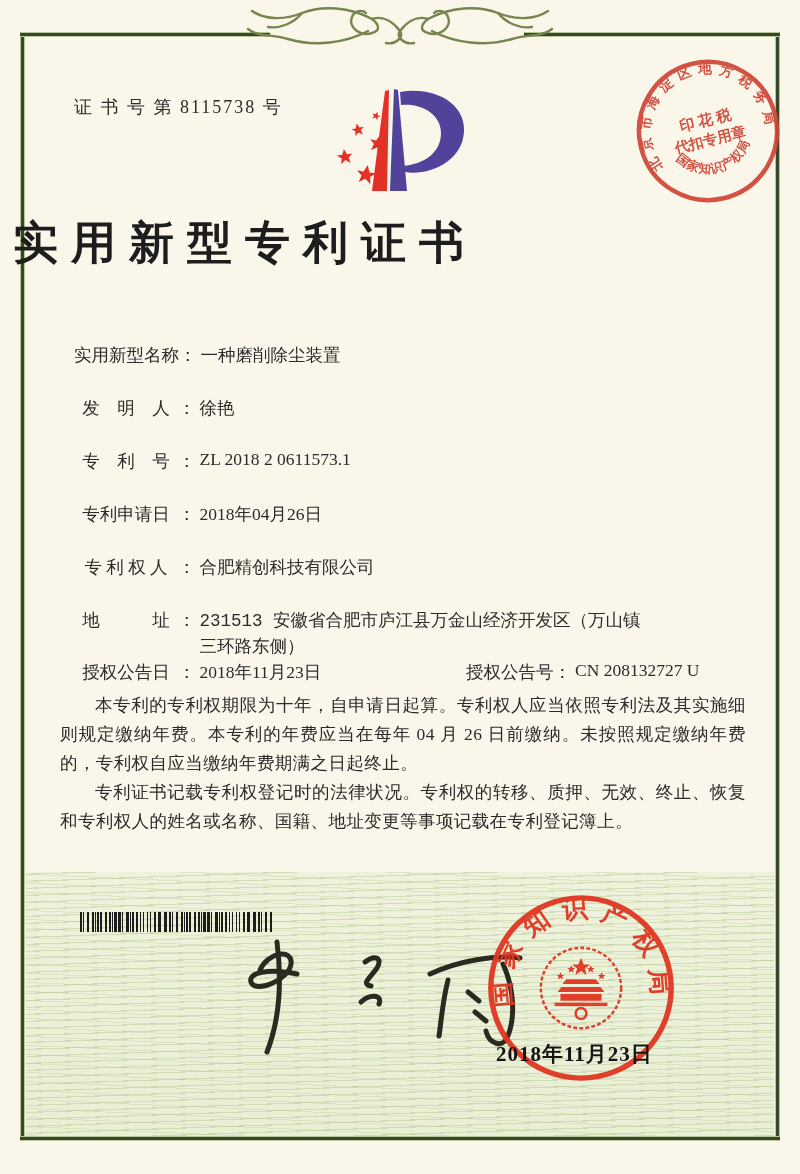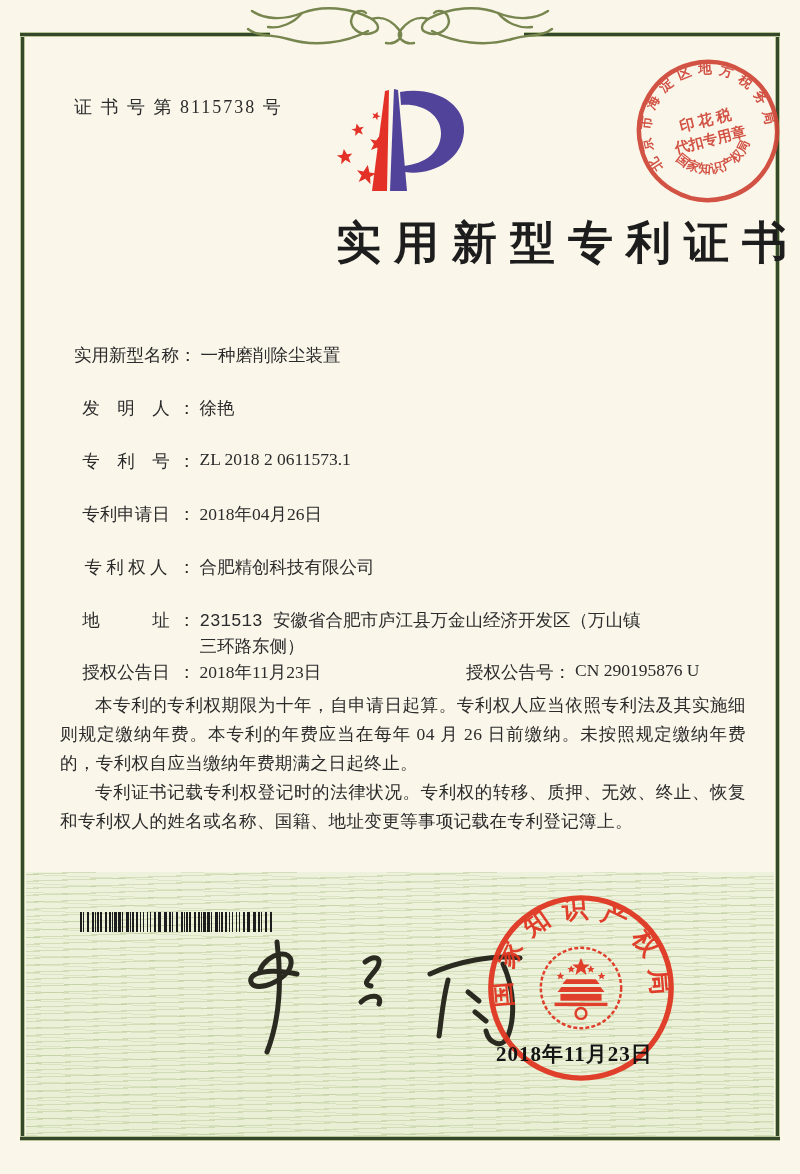--- a/index.html
+++ b/index.html
@@ -18,21 +18,21 @@
   .fl.left{left:20px;top:32px;height:1109px;}
   .fl.right{left:775px;top:32px;height:1109px;}
   .fl.topL{left:20px;top:32px;width:250px;}
   .fl.topR{left:524px;top:32px;width:256px;}
   .fl.bottom{left:20px;top:1136px;width:760px;}
   .ornament{position:absolute;left:238px;top:1px;width:324px;height:60px;z-index:2;}
   .certno{position:absolute;left:74px;top:95px;font-size:18px;letter-spacing:2px;z-index:2;}
   .stamp-small{position:absolute;left:632px;top:55px;width:152px;height:152px;z-index:3;
                transform:rotate(-14deg);opacity:.92;}
   .logo{position:absolute;left:323px;top:78px;width:162px;height:126px;z-index:2;}
-  .title{position:absolute;left:0;right:0;top:213px;margin:0;text-align:right;z-index:2;
+  .title{position:absolute;left:0;right:0;top:213px;margin:0;text-align:left;z-index:2;
          font-size:45px;font-weight:700;letter-spacing:13px;text-indent:13px;color:#1d1d1d;}
   .fields{position:absolute;left:74px;top:0;right:40px;z-index:2;font-size:17.5px;}
   .frow{position:absolute;left:0;right:0;white-space:nowrap;}
   .flabel{display:inline-block;min-width:104px;vertical-align:top;text-align:center;}
   .fvalue{display:inline-block;margin-left:4px;vertical-align:top;white-space:pre-line;}
   .frow.addr .fvalue{max-width:480px;white-space:pre-line;line-height:26px;font-family:Liberation Mono, monospace;}
   .fgroup2{position:absolute;left:392px;top:0;white-space:nowrap;}
   .paras{position:absolute;left:60px;width:686px;top:691px;z-index:2;}
   .paras p{margin:0;font-size:17.5px;line-height:29px;text-indent:2em;text-align:justify;
            letter-spacing:.4px;}
@@ -126,21 +126,21 @@
     <div class="frow" style="top:555px">
       <span class="flabel">专 利 权 人</span><span>：</span><span class="fvalue">合肥精创科技有限公司</span>
     </div>
     <div class="frow addr" style="top:608px">
       <span class="flabel">地　　　址</span><span>：</span><span class="fvalue">231513 安徽省合肥市庐江县万金山经济开发区（万山镇
 三环路东侧）</span>
     </div>
     <div class="frow" style="top:660px">
       <span class="flabel">授权公告日</span><span>：</span><span class="fvalue">2018年11月23日</span>
       <span class="fgroup2">
-        <span class="flabel" style="min-width:0">授权公告号</span><span>：</span><span class="fvalue">CN 290195876 U</span>
+        <span class="flabel" style="min-width:0">授权公告号</span><span>：</span><span class="fvalue">CN 208132727 U</span>
       </span>
     </div>
   </div>
 
   <div class="paras">
     <p>本专利的专利权期限为十年，自申请日起算。专利权人应当依照专利法及其实施细则规定缴纳年费。本专利的年费应当在每年 04 月 26 日前缴纳。未按照规定缴纳年费的，专利权自应当缴纳年费期满之日起终止。</p>
     <p>专利证书记载专利权登记时的法律状况。专利权的转移、质押、无效、终止、恢复和专利权人的姓名或名称、国籍、地址变更等事项记载在专利登记簿上。</p>
   </div>
 
   <div class="barcode"><i style="width: 2px; margin-right: 1px;"></i><i style="width: 1px; margin-right: 3px;"></i><i style="width: 2px; margin-right: 3px;"></i><i style="width: 2px; margin-right: 1px;"></i><i style="width: 1px; margin-right: 1px;"></i><i style="width: 2px; margin-right: 1px;"></i><i style="width: 2px; margin-right: 3px;"></i><i style="width: 2px; margin-right: 2px;"></i><i style="width: 2px; margin-right: 1px;"></i><i style="width: 1px; margin-right: 1px;"></i><i style="width: 3px; margin-right: 1px;"></i><i style="width: 3px; margin-right: 1px;"></i><i style="width: 1px; margin-right: 3px;"></i><i style="width: 3px; margin-right: 1px;"></i><i style="width: 1px; margin-right: 1px;"></i><i style="width: 2px; margin-right: 2px;"></i><i style="width: 2px; margin-right: 2px;"></i><i style="width: 1px; margin-right: 2px;"></i><i style="width: 1px; margin-right: 3px;"></i><i style="width: 1px; margin-right: 2px;"></i><i style="width: 1px; margin-right: 3px;"></i><i style="width: 2px; margin-right: 2px;"></i><i style="width: 3px; margin-right: 3px;"></i><i style="width: 3px; margin-right: 2px;"></i><i style="width: 2px; margin-right: 1px;"></i><i style="width: 1px; margin-right: 3px;"></i><i style="width: 2px; margin-right: 3px;"></i><i style="width: 2px; margin-right: 1px;"></i><i style="width: 1px; margin-right: 1px;"></i><i style="width: 2px; margin-right: 1px;"></i><i style="width: 2px; margin-right: 3px;"></i><i style="width: 2px; margin-right: 2px;"></i><i style="width: 2px; margin-right: 1px;"></i><i style="width: 1px; margin-right: 1px;"></i><i style="width: 3px; margin-right: 1px;"></i><i style="width: 3px; margin-right: 1px;"></i><i style="width: 1px; margin-right: 3px;"></i><i style="width: 3px; margin-right: 1px;"></i><i style="width: 1px; margin-right: 1px;"></i><i style="width: 2px; margin-right: 2px;"></i><i style="width: 2px; margin-right: 2px;"></i><i style="width: 1px; margin-right: 2px;"></i><i style="width: 1px; margin-right: 3px;"></i><i style="width: 1px; margin-right: 2px;"></i><i style="width: 1px; margin-right: 3px;"></i><i style="width: 2px; margin-right: 2px;"></i><i style="width: 3px; margin-right: 3px;"></i><i style="width: 3px; margin-right: 2px;"></i><i style="width: 2px; margin-right: 1px;"></i><i style="width: 1px; margin-right: 3px;"></i><i style="width: 2px; margin-right: 3px;"></i><i style="width: 2px; margin-right: 1px;"></i></div>

